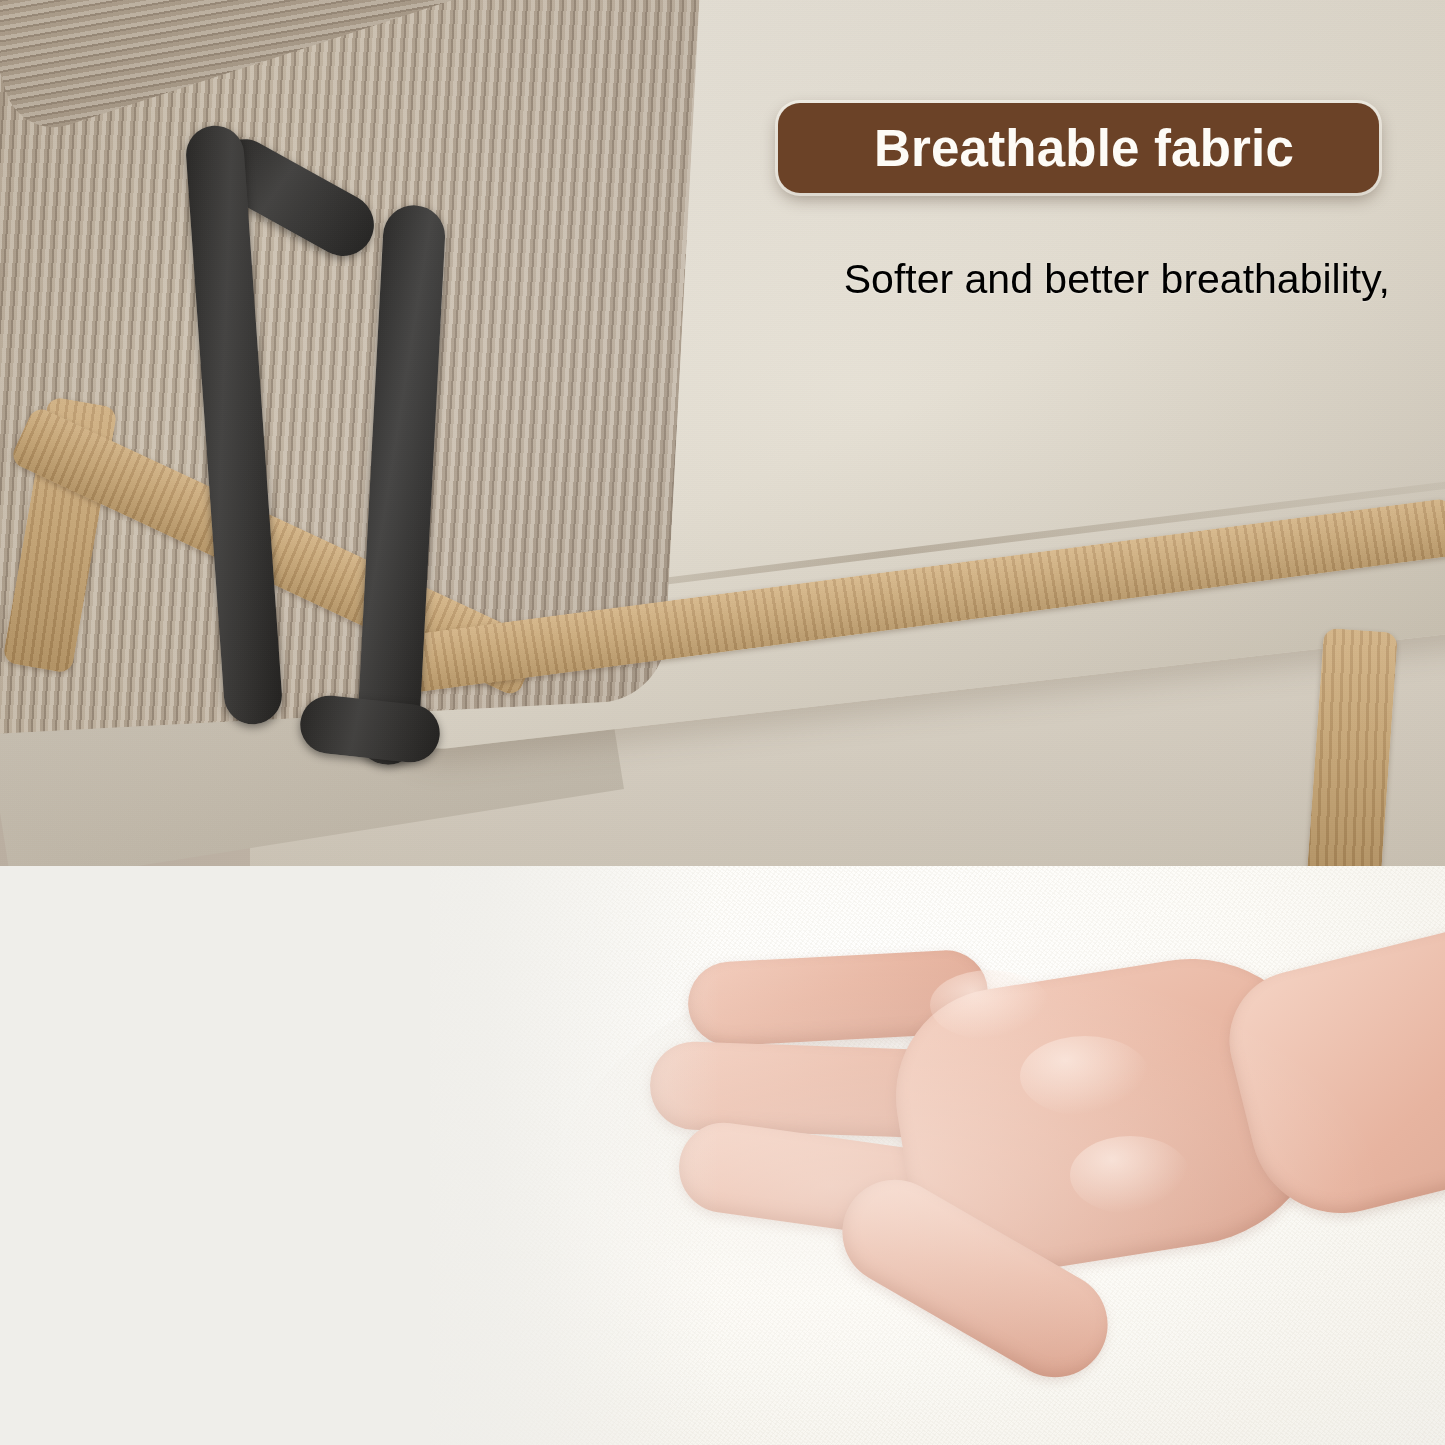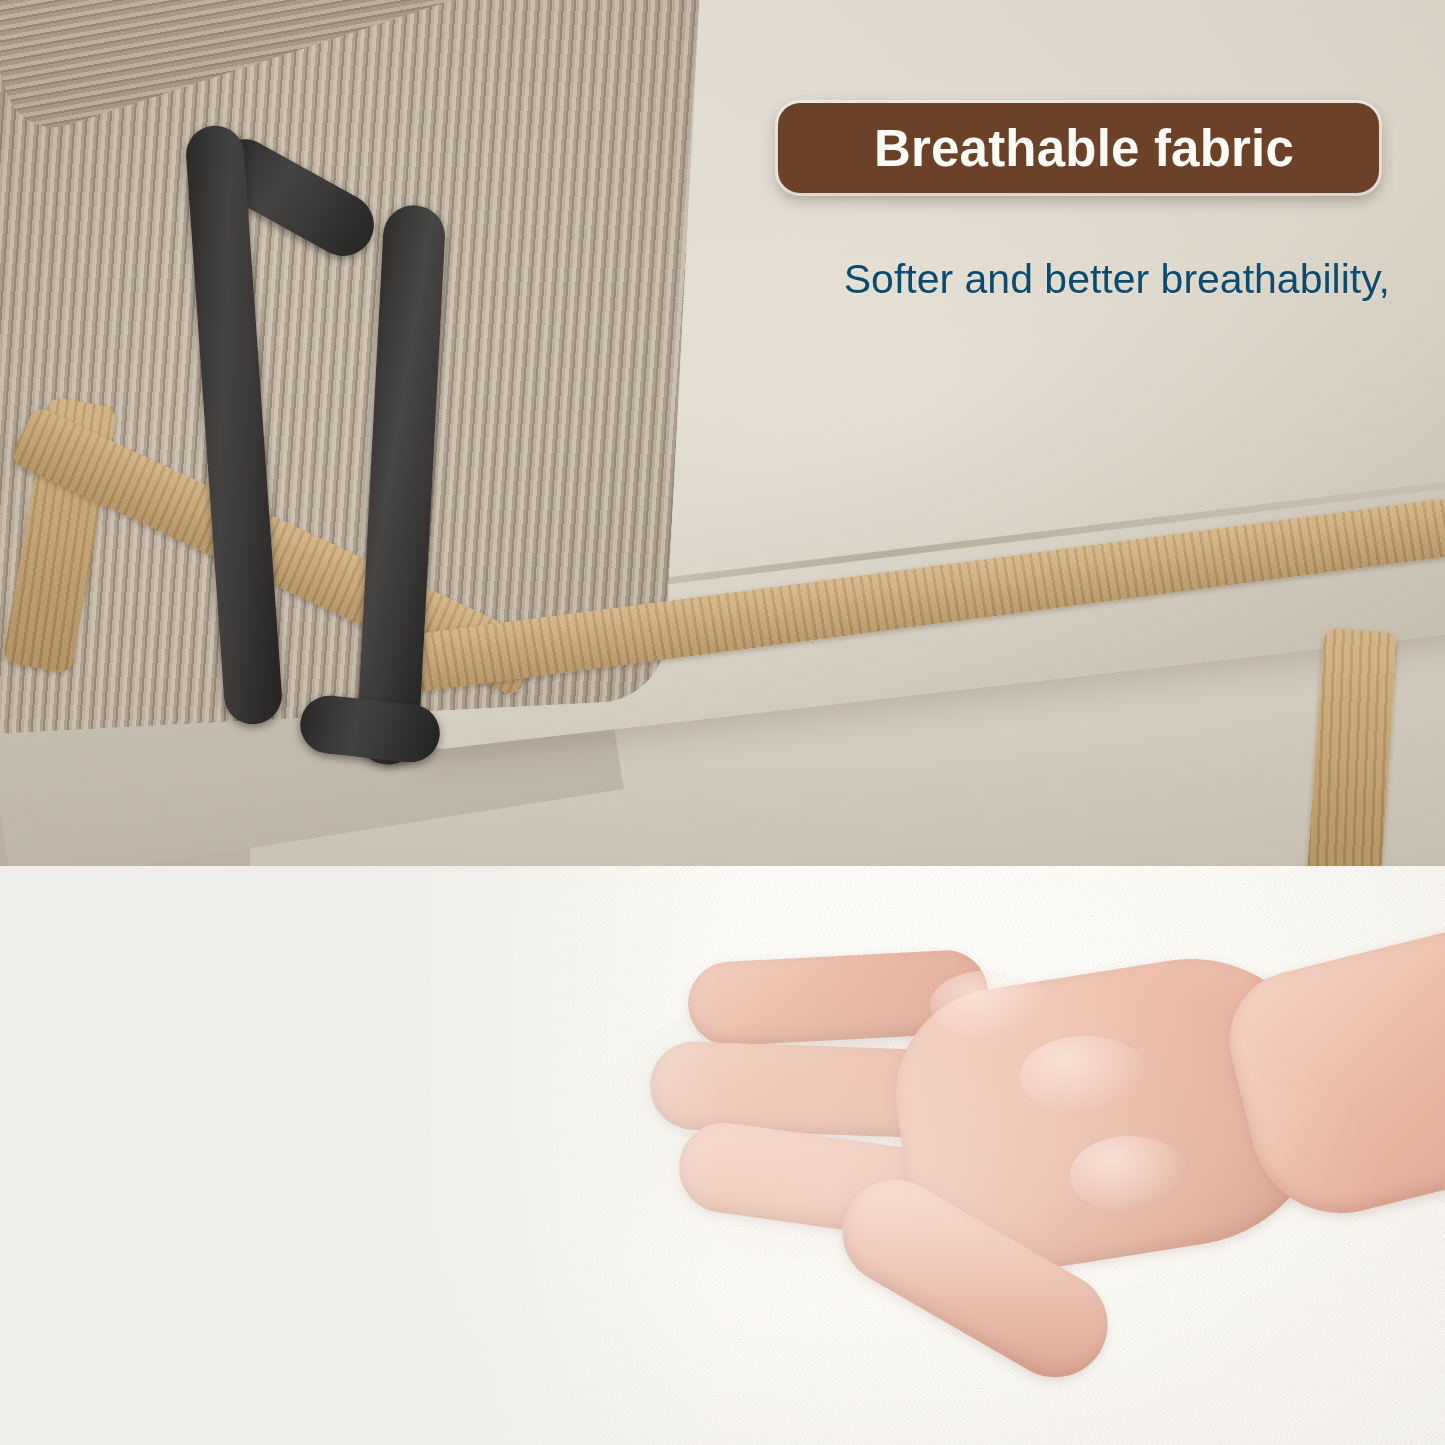--- a/index.html
+++ b/index.html
@@ -150,21 +150,21 @@
 
   
   .badge { position:absolute; display:flex; align-items:center; justify-content:center;
     background:#6b4227; border-radius:22px; color:#fdfbf6;
     box-shadow:0 0 0 3px rgba(255,253,246,.55), 0 6px 16px rgba(50,28,14,.35);
     white-space:nowrap;padding-left:11px; }
   #badge-top    { left:778px; top:103px; width:601px; height:90px; }
   .badge-text { font-weight:700; letter-spacing:.2px; }
   #badge-top .badge-text    { font-size:51px; }
 
-  .sub { position:absolute; color:#0c4a6e; font-size:41px; line-height:1.30;
+  .sub { position:absolute; color:#000000; font-size:41px; line-height:1.30;
     font-weight:400; text-shadow:0 1px 2px rgba(255,255,255,.35); }
   #sub-top    { left:700px; top:253px; width:690px; text-align:right; }
 </style>
 </head>
 <body>
 
 <div id="page">
 
   <div class="panel-top">
 

